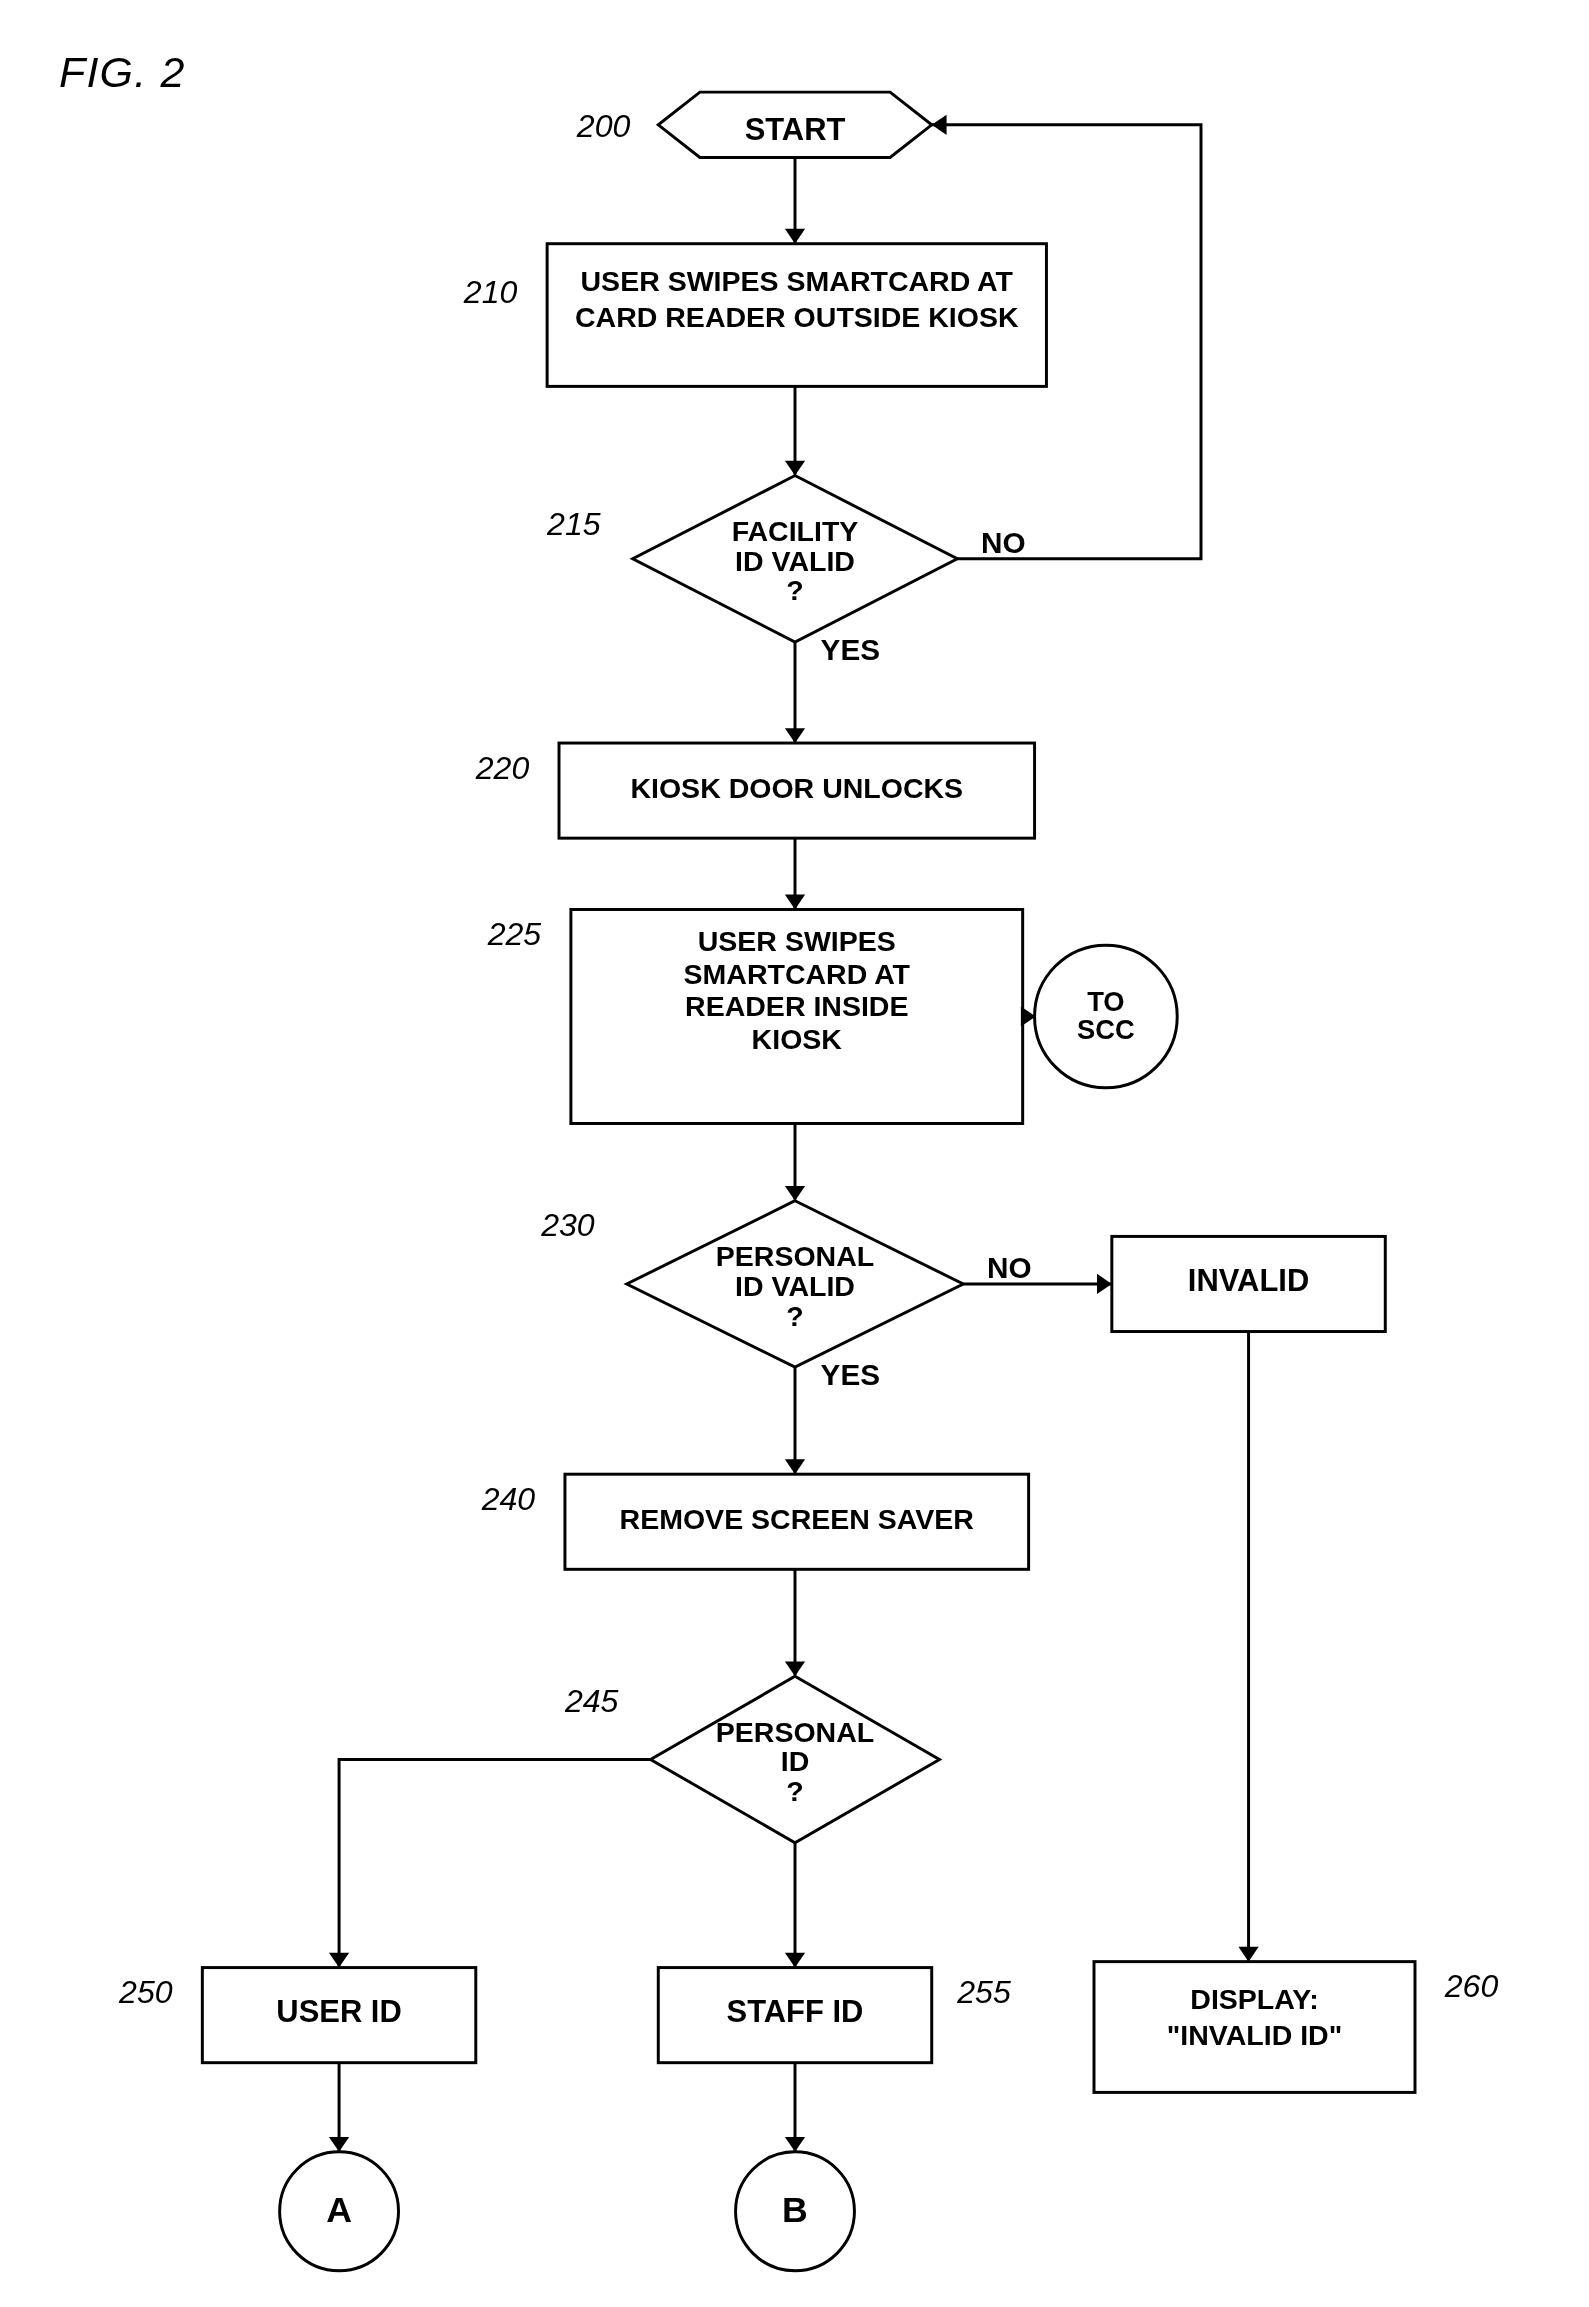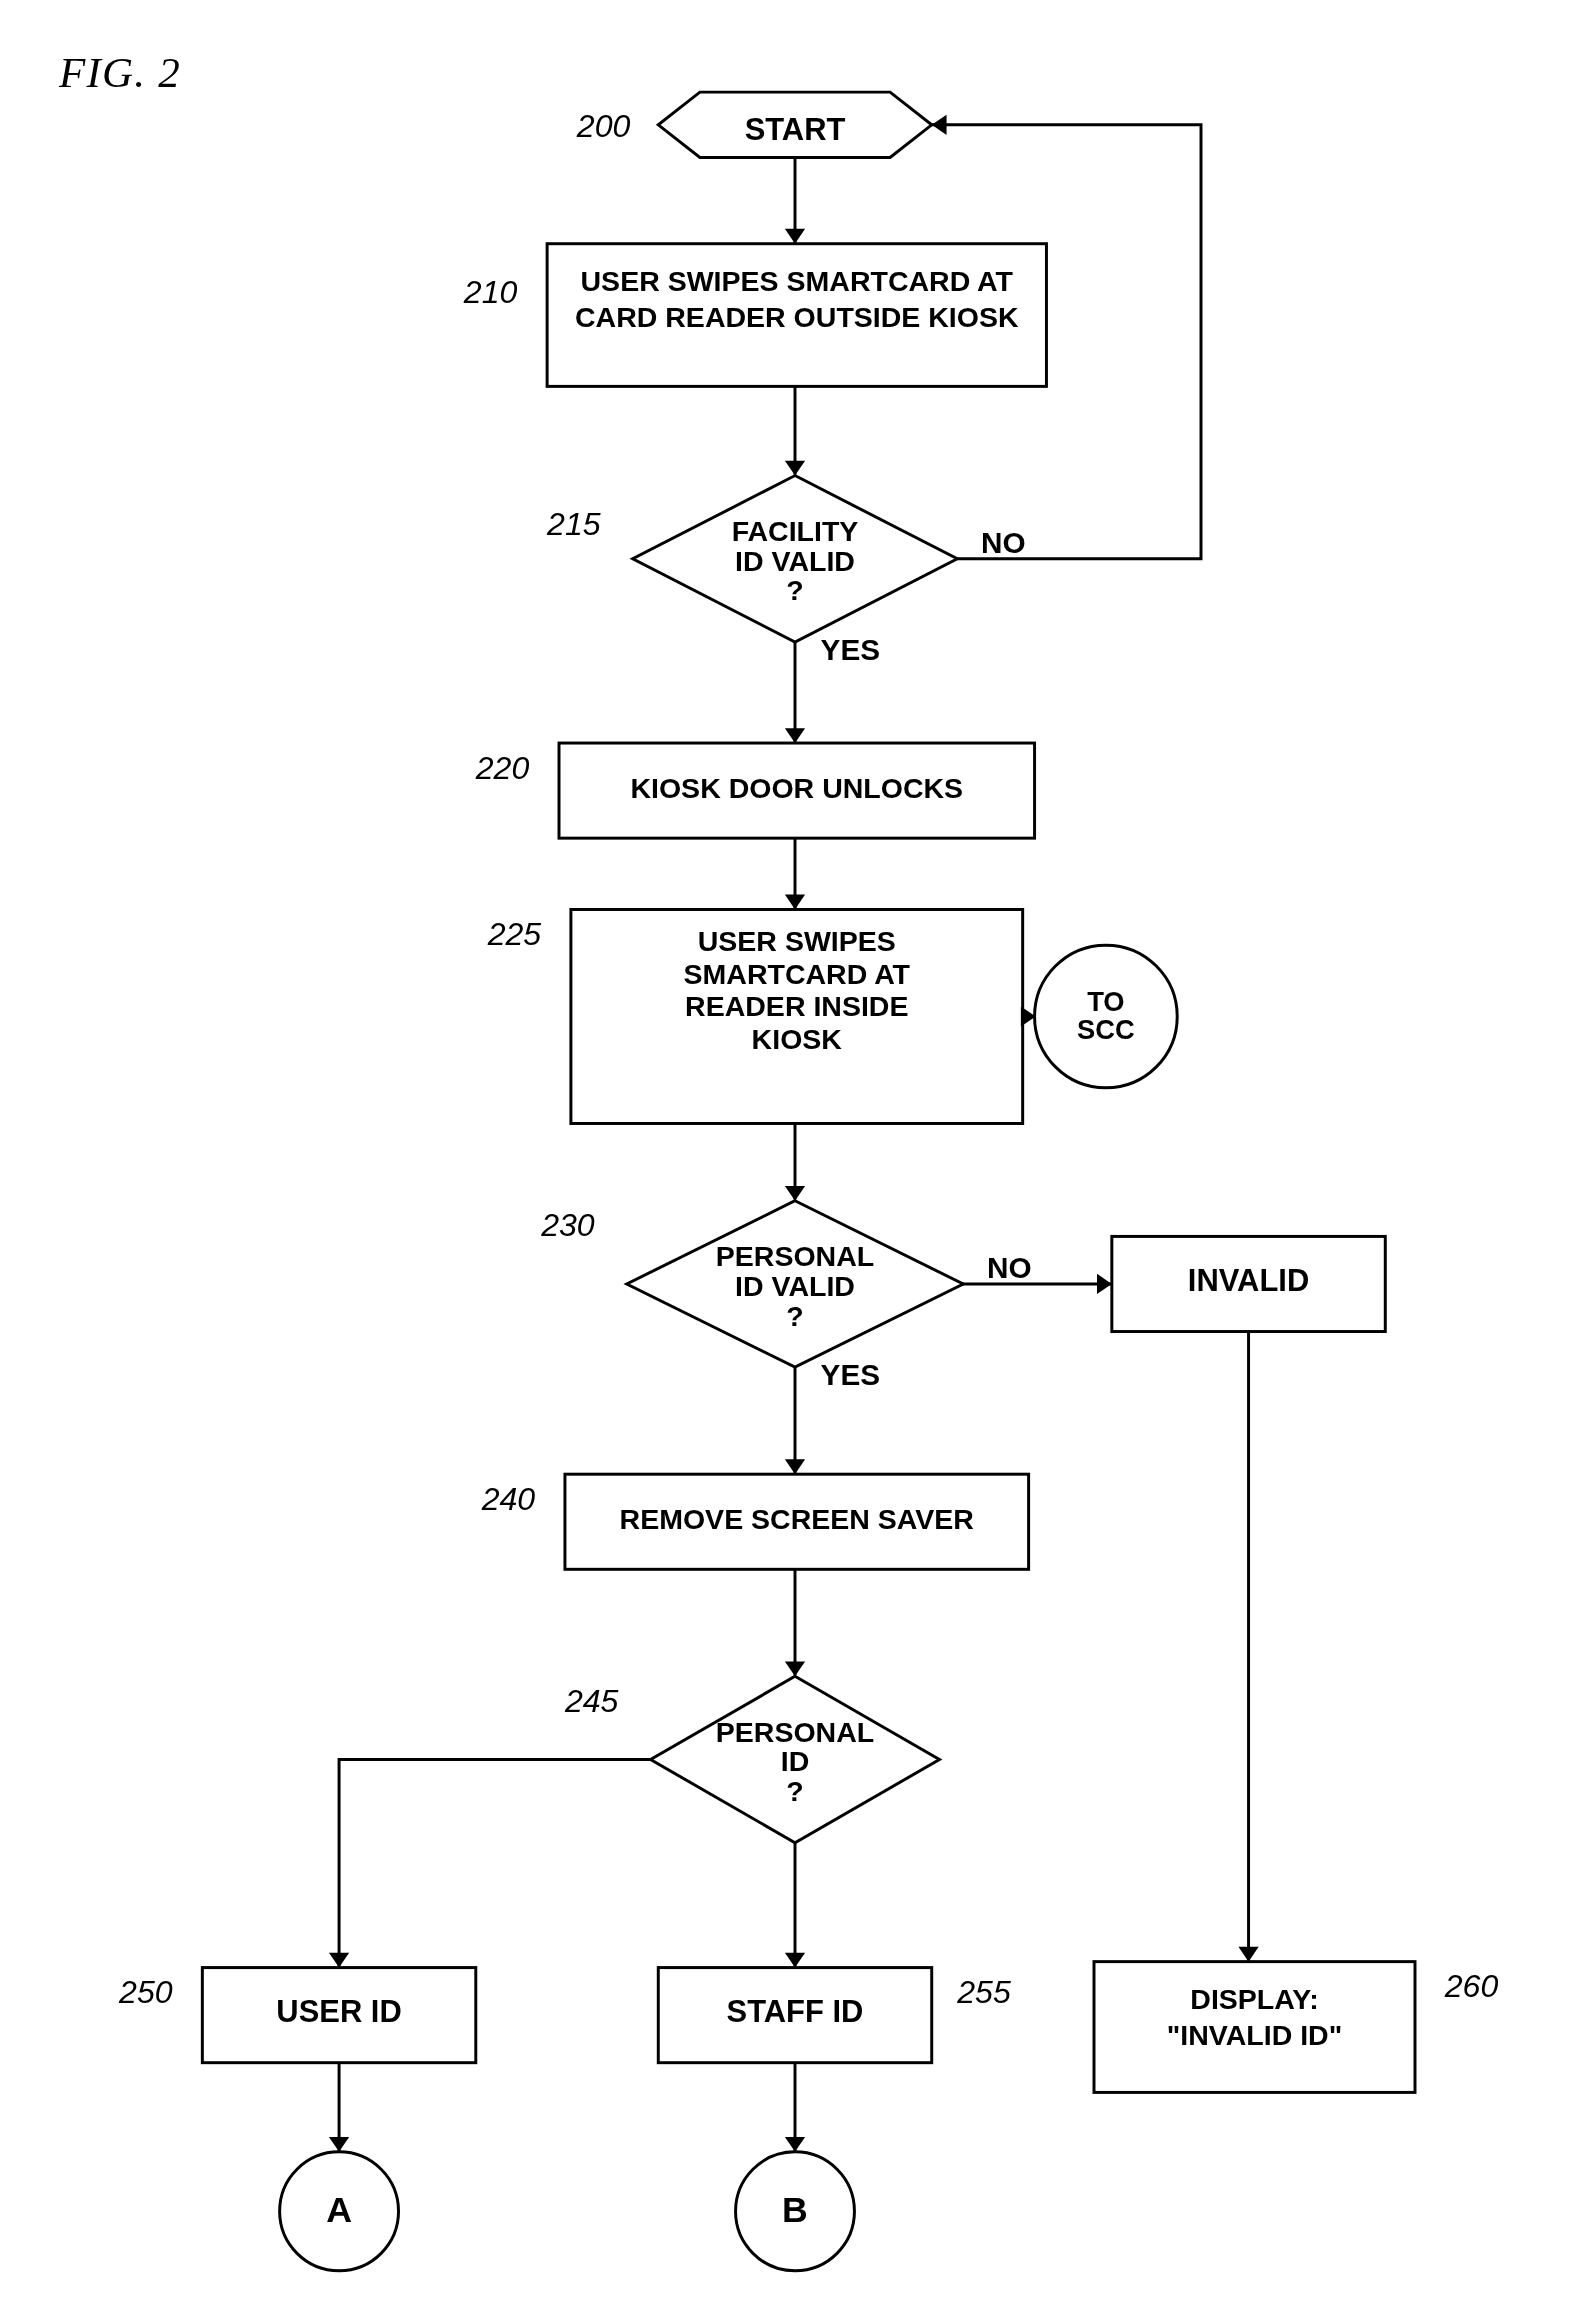--- a/index.html
+++ b/index.html
@@ -18,21 +18,20 @@
       background: #fff;
     }
     .figure-label {
       position: absolute;
       top: 48px;
       left: 59px;
       font-size: 43px;
       font-style: italic;
       font-weight: normal;
       letter-spacing: 1.2px;
-      font-family: Liberation Serif, serif;
     }
     
     .connector-svg {
       position: absolute;
       top: 0;
       left: 0;
       width: 1590px;
       height: 2307px;
       pointer-events: none;
     }

